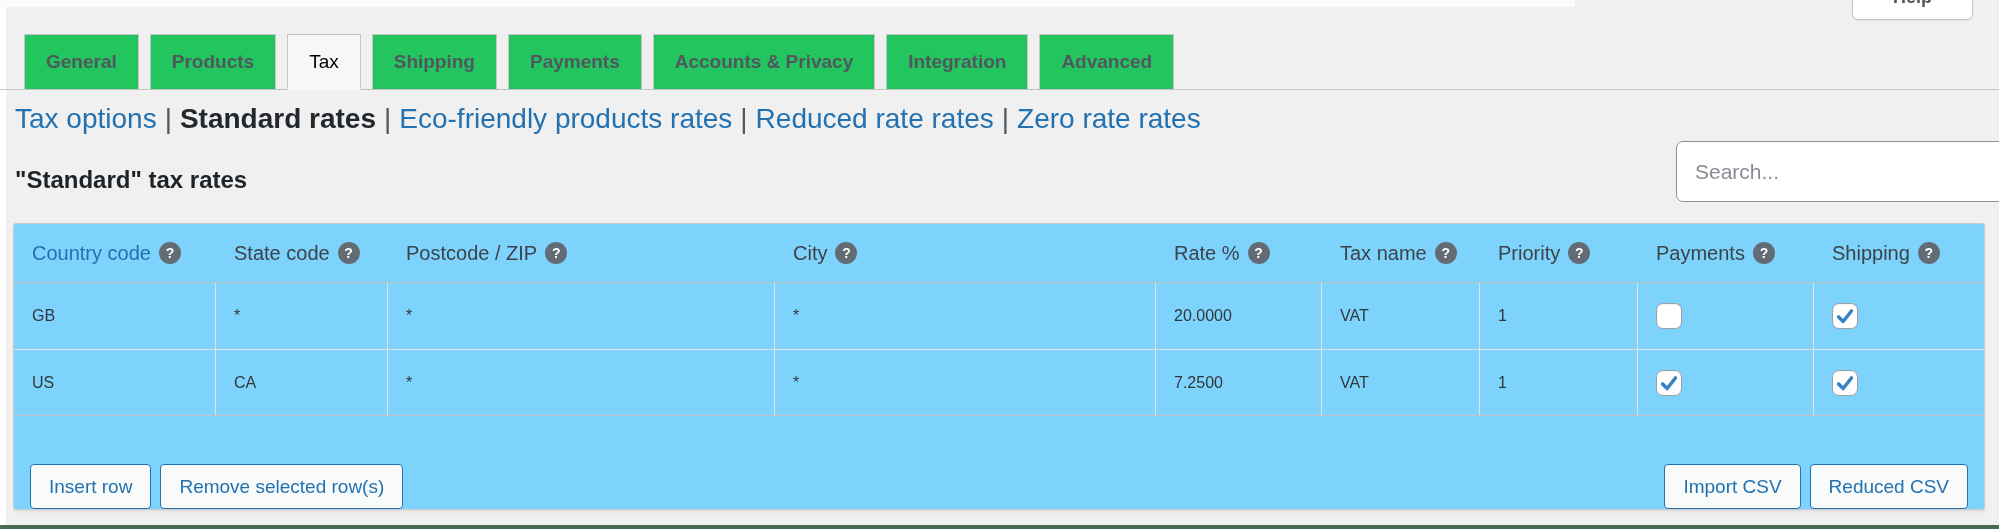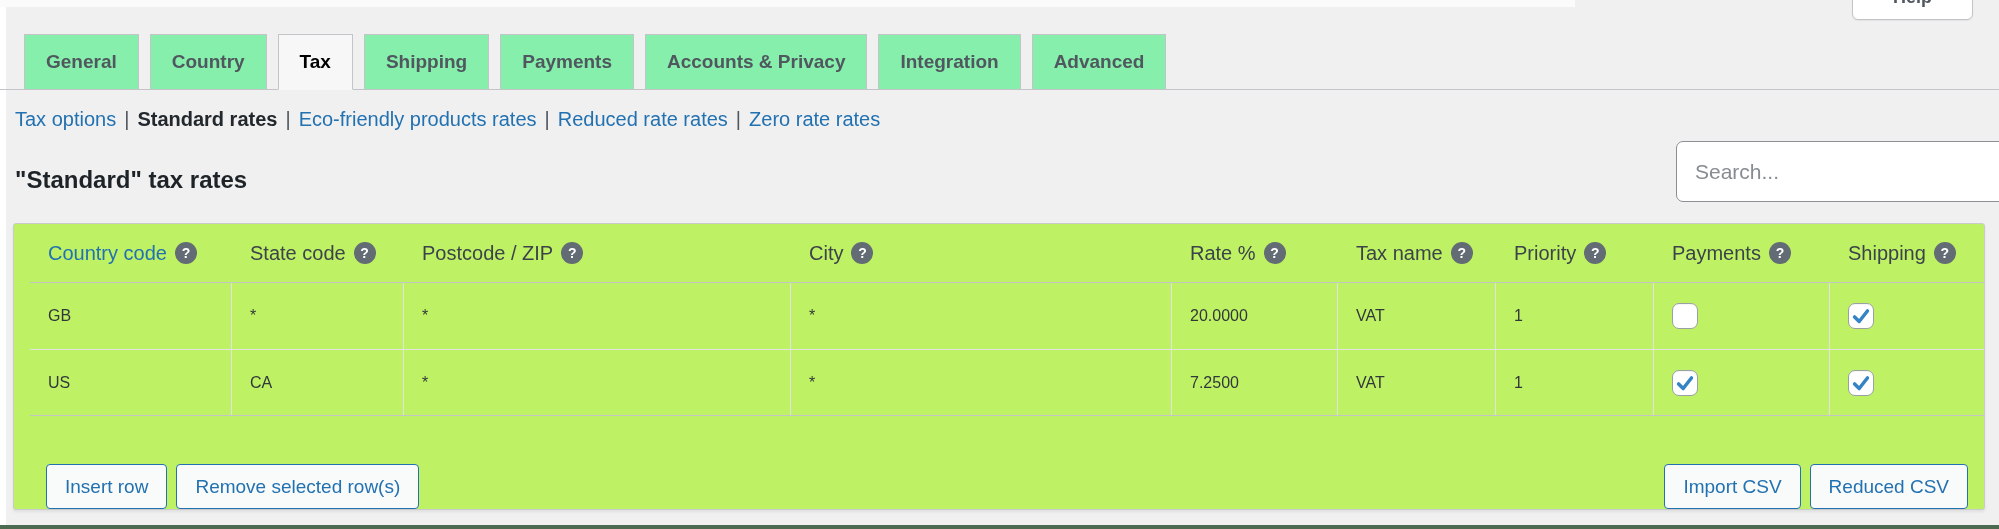--- a/index.html
+++ b/index.html
@@ -30,48 +30,48 @@
     background:#ffffff;border:1px solid var(--border-strong);border-radius:6px;
     color:var(--text-tab);font-size:18px;font-weight:600;
     display:flex;align-items:center;justify-content:center;
     box-shadow:0 1px 1px rgba(0,0,0,.06);
   }
   
   .tab-baseline{position:absolute;left:0;top:89px;width:1999px;height:1px;background:var(--border-strong);}
   .tabs{position:absolute;left:24px;top:34px;display:flex;gap:11px;z-index:2;}
   .tab{
     height:56px;line-height:54px;padding:0 21px;
-    background:#86efac;border:1px solid var(--border-strong);
+    background:#22c55e;border:1px solid var(--border-strong);
     color:var(--text-tab);font-size:19px;font-weight:600;white-space:nowrap;
     cursor:pointer;
   }
   .tab.active{
     background:#f7f7f8;border-bottom:1px solid #f7f7f8;
-    color:#000000;font-weight:700;position:relative;z-index:3;
-  }
-  
-  .subnav{position:absolute;left:15px;top:106px;font-size:20px;line-height:26px;white-space:nowrap;}
+    color:#000000;font-weight:400;position:relative;z-index:3;
+  }
+  
+  .subnav{position:absolute;left:15px;top:106px;font-size:28px;line-height:26px;white-space:nowrap;}
   .subnav a{color:var(--accent);text-decoration:none;cursor:pointer;}
   .subnav .current{color:#23282d;font-weight:700;}
   .subnav .sep{color:#50575e;margin:0 8px;}
   
   .page-title{position:absolute;left:15px;top:166px;font-size:24px;font-weight:700;color:var(--text-dark);}
   .search-input{
     position:absolute;left:1676px;top:141px;width:334px;height:61px;
     border:1px solid #8c8f94;border-radius:7px;background:#ffffff;
     font-family:"Liberation Sans", sans-serif;font-size:21px;color:#737373;
     padding:0 18px;outline:none;
   }
   .search-input::placeholder{color:#868c92;}
   
   .table-box{
     position:absolute;left:13px;top:223px;width:1972px;height:287px;
-    background:#bef264;border:1px solid #c9cacc;border-radius:3px;
+    background:#7dd3fc;border:1px solid #c9cacc;border-radius:3px;
     box-shadow:0 2px 3px rgba(0,0,0,.07);
-    display:flex;flex-direction:column;padding-left:16px;
+    display:flex;flex-direction:column;
   }
   .thead,.trow{
     display:grid;
     grid-template-columns:202px 172px 387px 381px 166px 158px 158px 176px 1fr;
   }
   .thead{height:64px;border-bottom:1px solid var(--border-strong);}
   .th{
     display:flex;align-items:center;gap:8px;padding-left:18px;
     font-size:20px;color:var(--text-mid);white-space:nowrap;
   }
@@ -120,21 +120,21 @@
 
 <div class="edge-left"></div>
 <div class="edge-top"></div>
 
 <button class="help-btn">Help</button>
 
 <div class="tab-baseline"></div>
 
 <nav class="tabs">
   <div class="tab">General</div>
-  <div class="tab">Country</div>
+  <div class="tab">Products</div>
   <div class="tab active">Tax</div>
   <div class="tab">Shipping</div>
   <div class="tab">Payments</div>
   <div class="tab">Accounts &amp; Privacy</div>
   <div class="tab">Integration</div>
   <div class="tab">Advanced</div>
 </nav>
 
 <nav class="subnav">
   <a>Tax options</a><span class="sep">|</span><a class="current">Standard rates</a><span class="sep">|</span><a>Eco-friendly products rates</a><span class="sep">|</span><a>Reduced rate rates</a><span class="sep">|</span><a>Zero rate rates</a>

